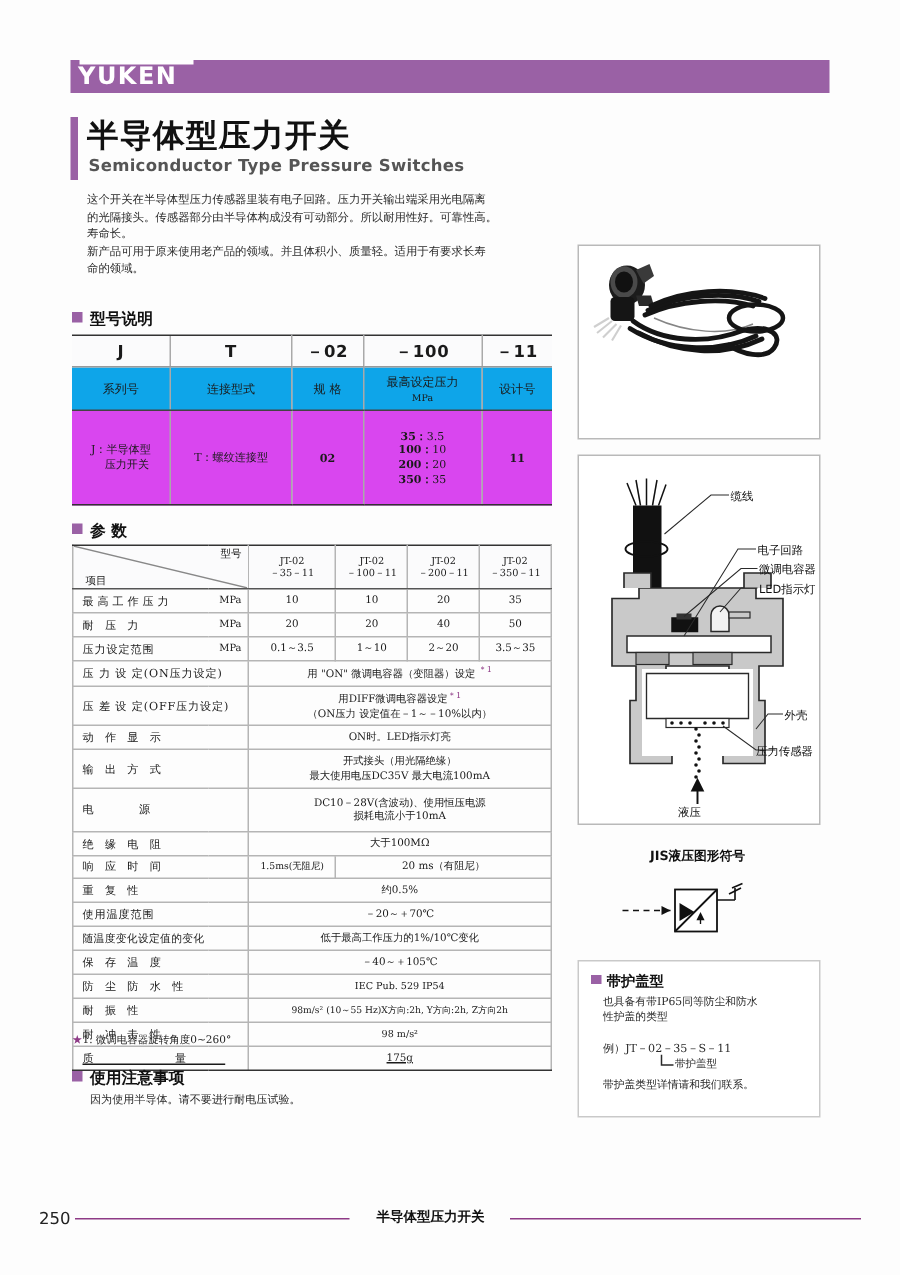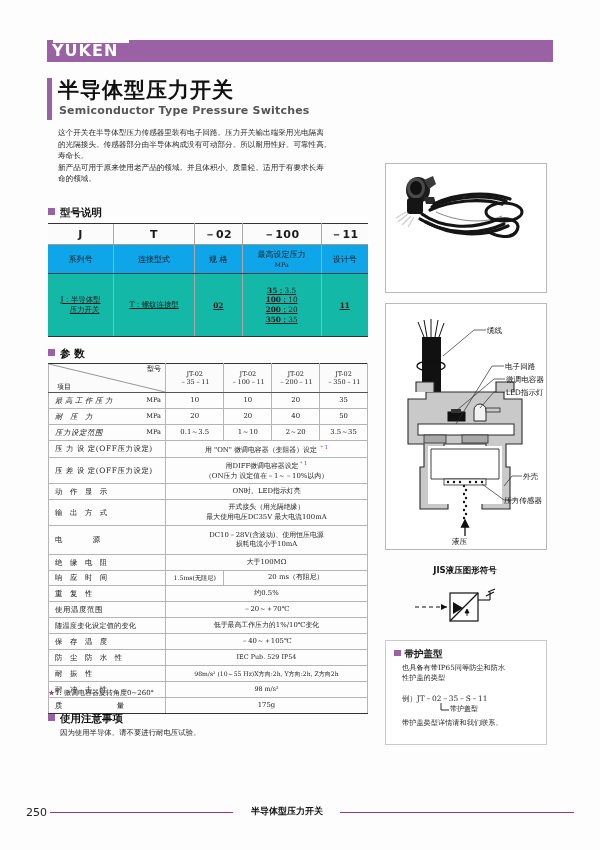--- a/index.html
+++ b/index.html
@@ -73,22 +73,22 @@
   .model-tbl tr.r1 td{
     border-top:1.6px solid #333;border-bottom:1px solid #999;
     font-size:11px;font-weight:bold;height:16px;background:#fbfbfc;
     letter-spacing:.5px;
   }
   .model-tbl tr.r2 td{
     border-bottom:1.4px solid #444;height:24px;background:#0ea5e9;
     font-size:8px;font-family:"DejaVu Serif","Liberation Serif",serif;
   }
   .model-tbl tr.r3 td{
-    border-bottom:1.6px solid #333;height:58px;background:#14b8a6;
-    font-size:7.4px;font-family:"DejaVu Serif","Liberation Serif",serif;text-decoration:underline;
+    border-bottom:1.6px solid #333;height:58px;background:#d946ef;
+    font-size:7.4px;font-family:"DejaVu Serif","Liberation Serif",serif;
   }
   .model-tbl td.first{border-left:none;}
   .model-tbl td.last{border-right:none;}
   .model-tbl td.dash{border-right:1px dashed #999;}
   .mp-list{font-weight:bold;font-size:7.3px;line-height:9.6px;}
   .mp-list i{font-style:normal;font-weight:normal;}
   .bold{font-weight:bold;}
   .sub{font-size:6.3px;}
 
   
@@ -107,26 +107,26 @@
   .param-tbl td.lbl{
     text-align:left;padding-left:6px;width:82px;
     letter-spacing:2.6px;
     font-size:7.4px;
   }
   .param-tbl td.lbl-tight{letter-spacing:.2px;}
   .param-tbl td.unit{
     width:20px;text-align:right;padding-right:4px;font-size:6.6px;
     border-left:none;letter-spacing:0;
   }
-  .param-tbl td.lblu{border-right:none;font-style:italic;}
+  .param-tbl td.lblu{border-right:none;}
   .param-tbl tr.hd td{
     border-top:1.6px solid #333;border-bottom:1.3px solid #555;
     height:26px;font-size:6.5px;line-height:8.5px;background:#fbfbfc;
   }
-  .param-tbl tr.last td{border-bottom:1.6px solid #333;}
+  .param-tbl tr.last td{border-bottom:1.6px solid #333;text-decoration:underline;}
   .diag-cell{
     position:relative;height:26px;overflow:hidden;
   }
   .diag-cell .dg{
     position:absolute;left:0;top:0;width:100%;height:100%;
   }
   .diag-cell .t1{position:absolute;right:4px;top:1px;font-size:7px;padding-left:48px;}
   .diag-cell .t2{position:absolute;left:8px;bottom:1px;font-size:7px;}
   .star{color:#8e3a86;font-size:5.5px;vertical-align:super;}
 
@@ -325,21 +325,21 @@
     <tr style="height:16px;">
       <td class="lbl lblu lbl-tight" style="letter-spacing:.6px;">压力设定范围</td>
       <td class="unit">MPa</td>
       <td>0.1～3.5</td>
       <td>1～10</td>
       <td>2～20</td>
       <td>3.5～35</td>
     </tr>
 
     <tr style="height:17px;">
-      <td colspan="2" class="lbl" style="letter-spacing:.6px;">压 力 设 定(OFF压力设定)</td>
+      <td colspan="2" class="lbl" style="letter-spacing:.6px;">压 力 设 定(ON压力设定)</td>
       <td colspan="4">
         <span>用 "ON" 微调电容器（变阻器）设定 </span><span class="star">＊1</span>
       </td>
     </tr>
     <tr style="height:26px;">
       <td colspan="2" class="lbl" style="letter-spacing:.6px;">压 差 设 定(OFF压力设定)</td>
       <td colspan="4">
         <span>用DIFF微调电容器设定</span><span class="star">＊1</span><br>
         <span>（ON压力 设定值在－1～－10%以内）</span>
       </td>

